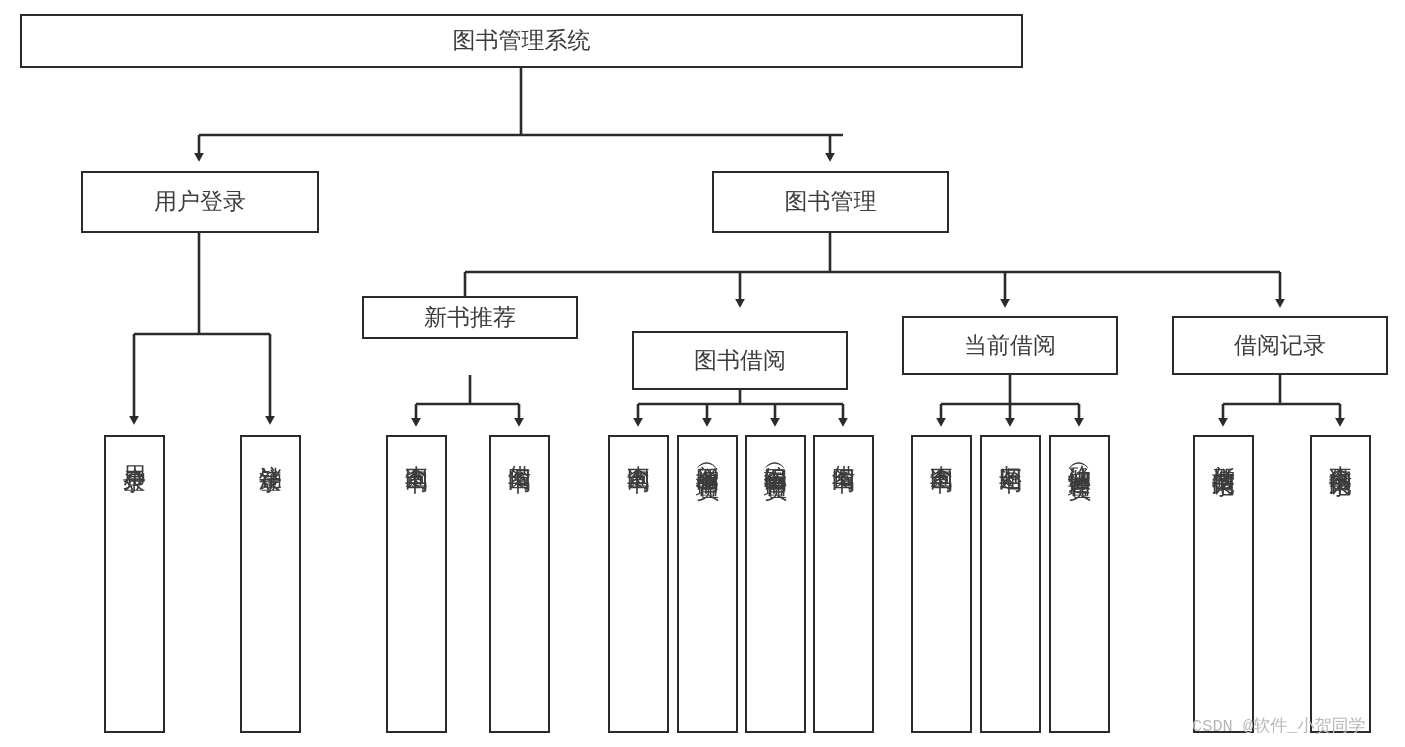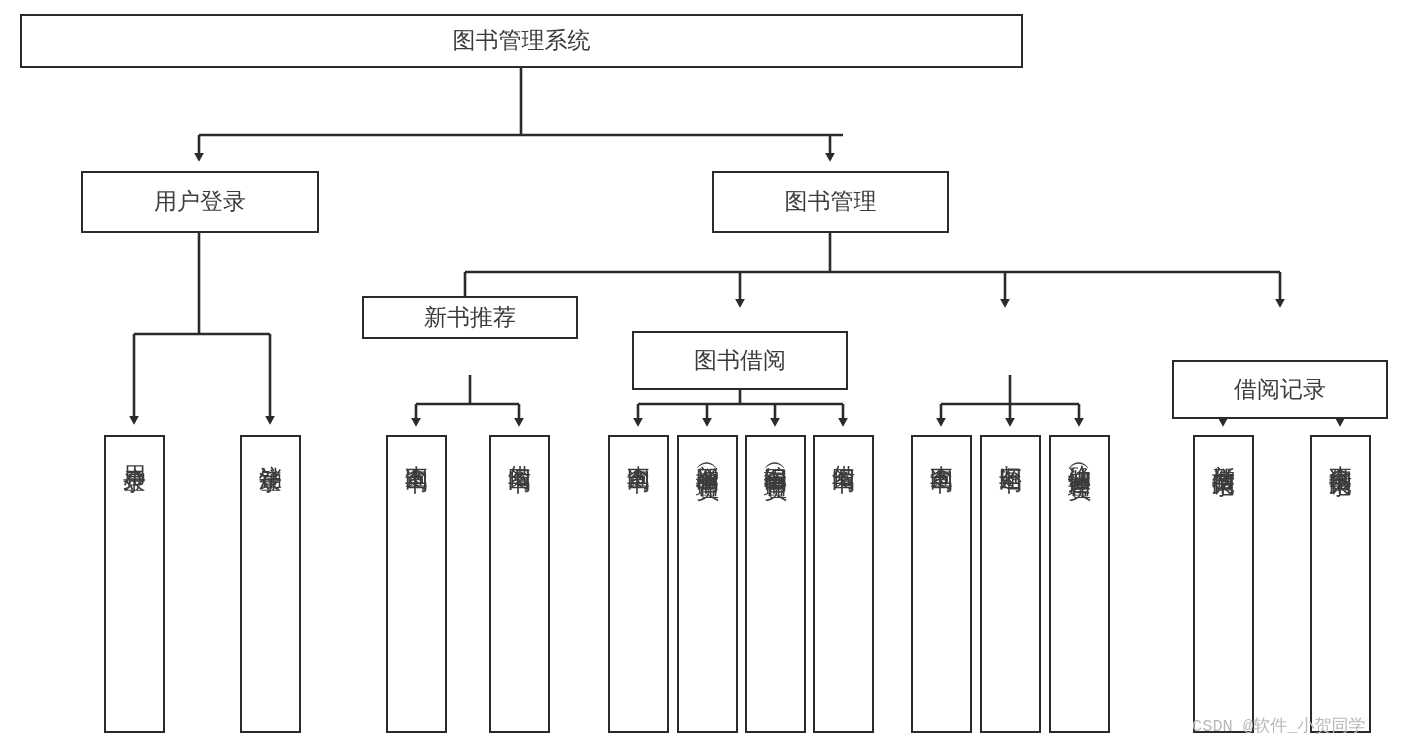--- a/index.html
+++ b/index.html
@@ -136,21 +136,24 @@
   <div class="node horiz" style="left:712px; top:171px; width:237px; height:62px;">
     <span class="label">图书管理</span>
   </div>
 
   <div class="node horiz" style="left:362px; top:296px; width:216px; height:43px;">
     <span class="label">新书推荐</span>
   </div>
   <div class="node horiz" style="left:632px; top:331px; width:216px; height:59px;">
     <span class="label">图书借阅</span>
   </div>
-  <div class="node horiz" style="left:1172px; top:316px; width:216px; height:59px;margin-top:44px;">
+  <div class="node horiz" style="left:902px; top:316px; width:216px; height:59px;">
+    <span class="label">当前借阅</span>
+  </div>
+  <div class="node horiz" style="left:1172px; top:316px; width:216px; height:59px;">
     <span class="label">借阅记录</span>
   </div>
 
   <div class="node vert" style="left:104px; top:435px; width:61px; height:298px;">
     <span class="label">用户登录</span>
   </div>
   <div class="node vert" style="left:240px; top:435px; width:61px; height:298px;">
     <span class="label">注销登录</span>
   </div>
 

